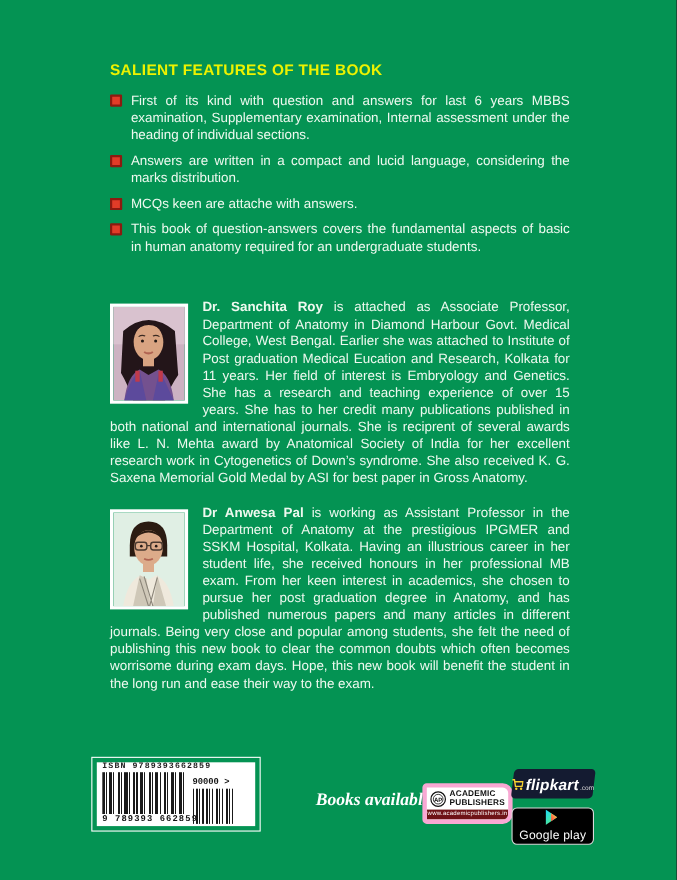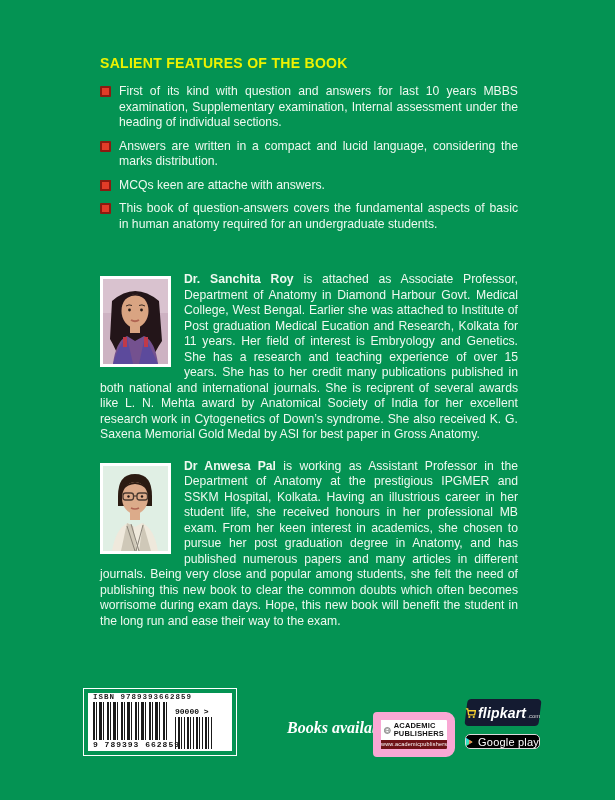--- a/index.html
+++ b/index.html
@@ -48,55 +48,55 @@
   .addon-bars{
     height:32px;margin-top:1px;
     background:repeating-linear-gradient(90deg,#191919 0,#191919 1px,transparent 1px,transparent 3px,#191919 3px,#191919 5px,transparent 5px,transparent 6px,#191919 6px,#191919 7px,transparent 7px,transparent 9px);
   }
   .books-label{
     position:absolute;left:287px;top:719px;
     font-family:"Liberation Serif",serif;font-style:italic;font-weight:bold;
     font-size:16px;color:#ffffff;white-space:nowrap;
   }
   .ap-badge{
-    position:absolute;left:373px;top:712px;width:82px;
-    background:#fff;border:8px solid #f9a8d4;border-radius:4px 9px 9px 4px;
+    position:absolute;left:384px;top:712px;width:82px;
+    background:#fff;border:4px solid #f9a8d4;border-radius:4px 9px 9px 4px;
     overflow:hidden;box-sizing:border-box;
   }
   .ap-top{display:flex;align-items:center;gap:3px;padding:2px 3px;}
   .ap-text{line-height:8px;font-weight:bold;color:#111;font-size:7.5px;letter-spacing:.2px;}
   .ap-strip{background:#6e1216;color:#fff;font-size:5.5px;text-align:center;padding:1px 0 2px 0;letter-spacing:.2px;}
   .fk-badge{
     position:absolute;left:466px;top:699px;width:74px;height:27px;
     background:#141b31;border-radius:4px;transform:skewX(-7deg);
     display:flex;align-items:center;justify-content:center;
   }
   .fk-inner{transform:skewX(7deg);display:flex;align-items:baseline;}
   .fk-name{color:#fff;font-weight:bold;font-style:italic;font-size:14px;letter-spacing:.2px;}
   .fk-tld{color:#d9d9d9;font-size:6px;margin-left:1px;}
   .fk-cart{margin-right:2px;align-self:center;}
   .gp-badge{
-    position:absolute;left:465px;top:734px;width:75px;height:15px;
+    position:absolute;left:465px;top:734px;width:75px;height:34px;
     background:#000;border:1px solid #d9d9d9;border-radius:5px;
-    display:flex;align-items:center;justify-content:center;gap:4px;box-sizing:border-box;
+    display:flex;align-items:center;justify-content:center;gap:4px;box-sizing:border-box;flex-direction:column;
   }
   .gp-label{color:#fff;font-size:11px;letter-spacing:.2px;white-space:nowrap;}
 </style>
 </head>
 <body>
 
 <div class="cover">
   <div class="content">
 
     <div class="features">
       <h2 class="section-heading">SALIENT FEATURES OF THE BOOK</h2>
       <ul class="feature-list">
         <li class="feature-item">
           <span class="bullet"></span>
-          <span>First of its kind with question and answers for last 10 years MBBS examination, Supplementary examination, Internal assessment under the heading of individual sections.</span>
+          <span>First of its kind with question and answers for last 6 years MBBS examination, Supplementary examination, Internal assessment under the heading of individual sections.</span>
         </li>
         <li class="feature-item">
           <span class="bullet"></span>
           <span>Answers are written in a compact and lucid language, considering the marks distribution.</span>
         </li>
         <li class="feature-item">
           <span class="bullet"></span>
         </li>
         <li class="feature-item">
           <span class="bullet"></span>

